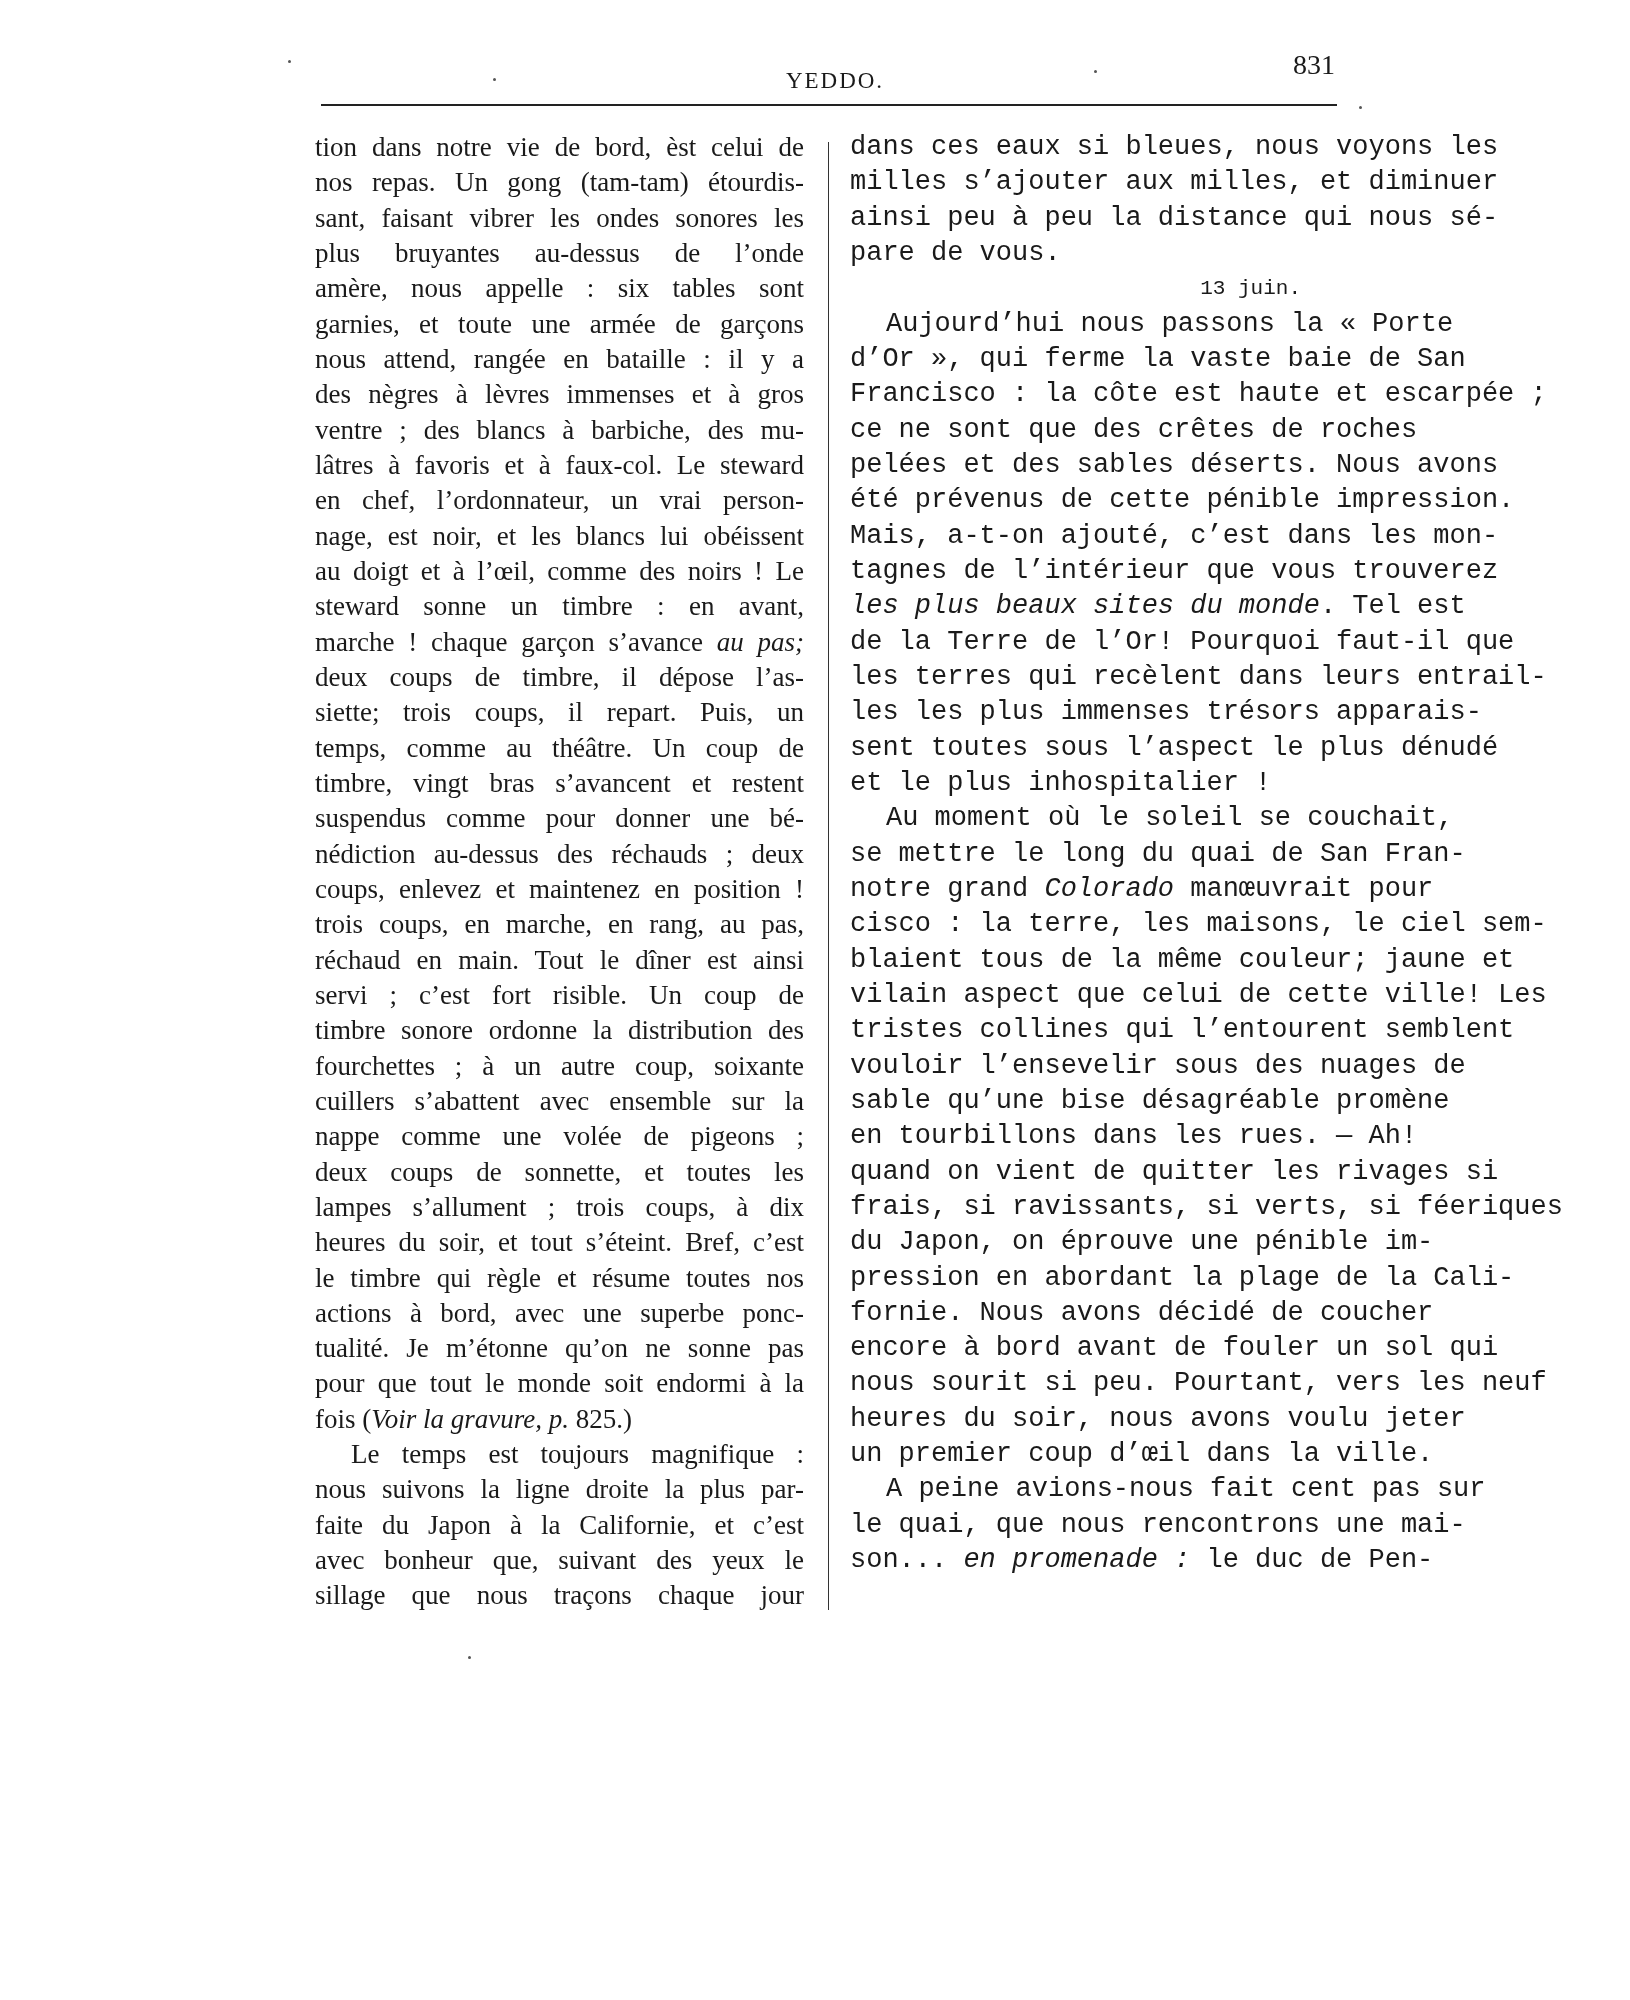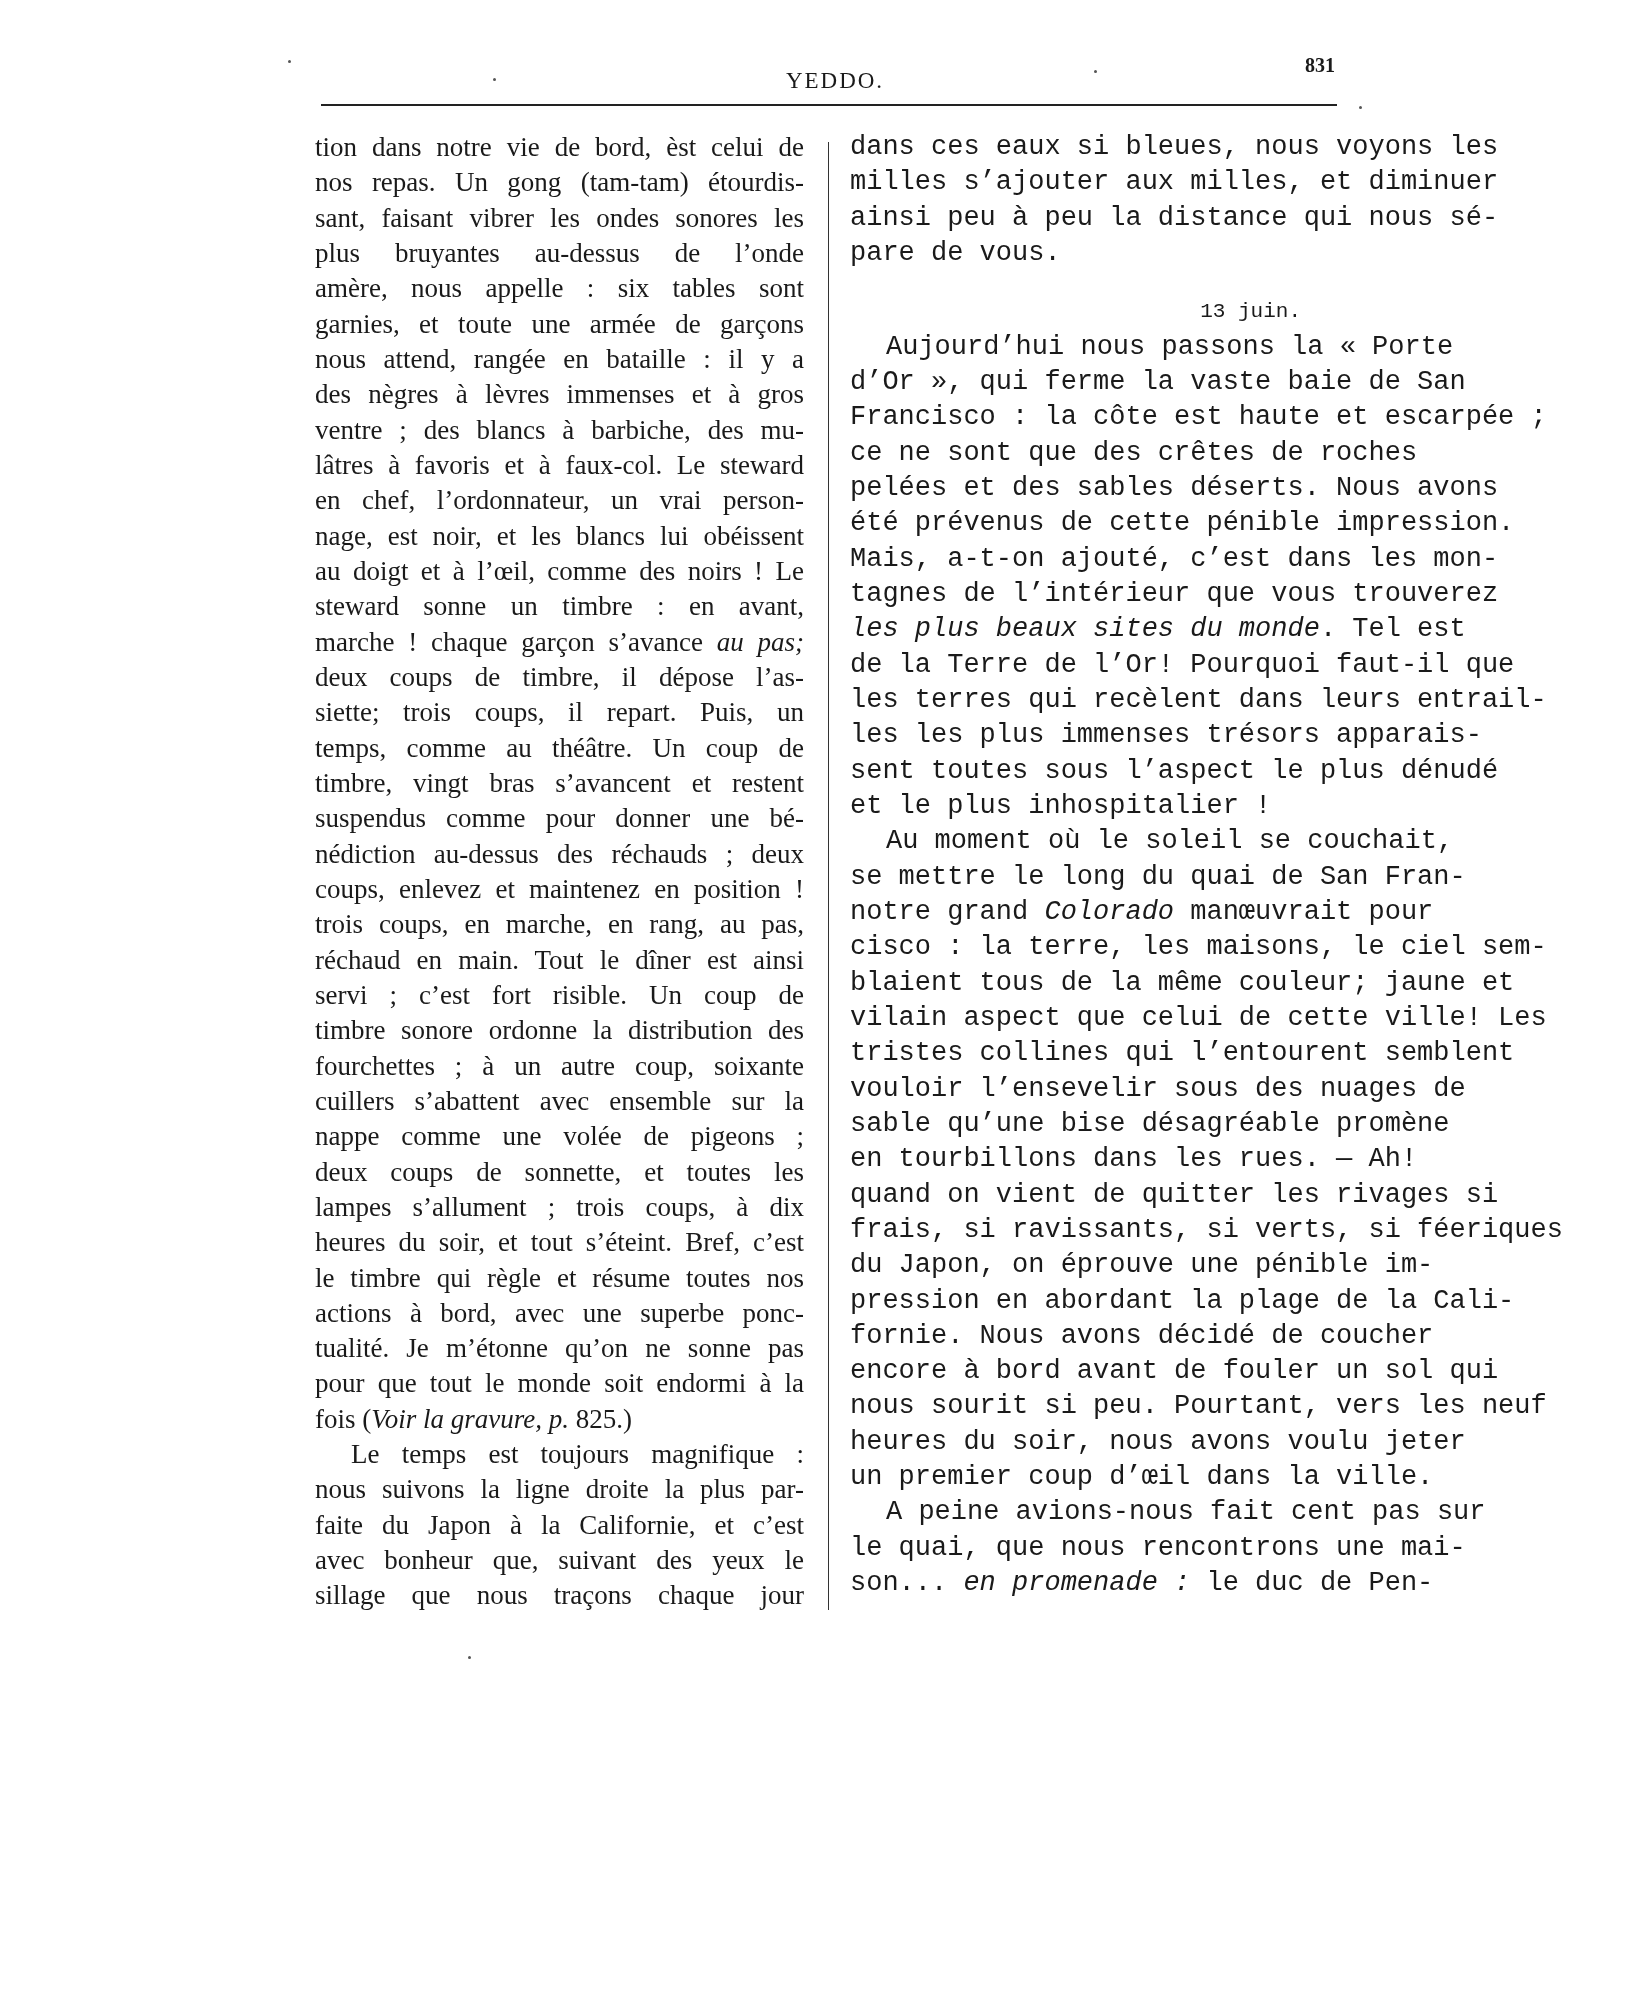--- a/index.html
+++ b/index.html
@@ -1,33 +1,33 @@
 <!DOCTYPE html>
 <html><head>
 <meta charset="utf-8">
 <style>
   html, body { margin: 0; padding: 0; background: #ffffff; }
   body { width: 1630px; height: 2000px; position: relative; overflow: hidden;
          font-family: "Liberation Serif", "DejaVu Serif", serif; color: #1a1a1a; }
   .running-head { position: absolute; top: 50px; left: 321px; width: 1016px; height: 30px; }
   .running-title { position: absolute; left: 0; width: 100%; text-align: center; top: 16px;
                    font-size: 23px; letter-spacing: 2px; line-height: 30px; padding-left: 12px; box-sizing: border-box; }
-  .page-number { position: absolute; right: 2px; top: 0; font-size: 20px; line-height: 30px; font-weight: bold; }
+  .page-number { position: absolute; right: 2px; top: 0; font-size: 28px; line-height: 30px; }
   .head-rule { position: absolute; top: 104px; left: 321px; width: 1016px; height: 0;
                border-top: 2px solid #222; }
   .column { position: absolute; top: 130px; width: 489px; }
   .col-left { left: 315px; }
   .col-right { left: 850px; width: 487px; font-family: Liberation Mono, monospace; }
   .col-divider { position: absolute; left: 828px; top: 142px; width: 0; height: 468px;
                  border-left: 1.5px solid #333; height: 1468px; }
   .line { font-size: 27px; line-height: 35.33px; height: 35.33px; white-space: nowrap;
           text-align: justify; text-align-last: justify; overflow: visible; }
   .line.last { text-align-last: left; }
   .line.indent { padding-left: 36px; }
-  .line.date { text-align: right; text-align-last: right; font-size: 21px; padding-right: 36px; margin-top: 23px; }
+  .line.date { text-align: right; text-align-last: right; font-size: 21px; padding-right: 36px; }
   .line span.it { font-style: italic; }
   .speck { position: absolute; width: 3px; height: 3px; background: #555; border-radius: 50%; }
 </style>
 </head>
 <body>
 
 <div>
   <div class="running-head">
     <div class="running-title">YEDDO.</div>
     <div class="page-number">831</div>

